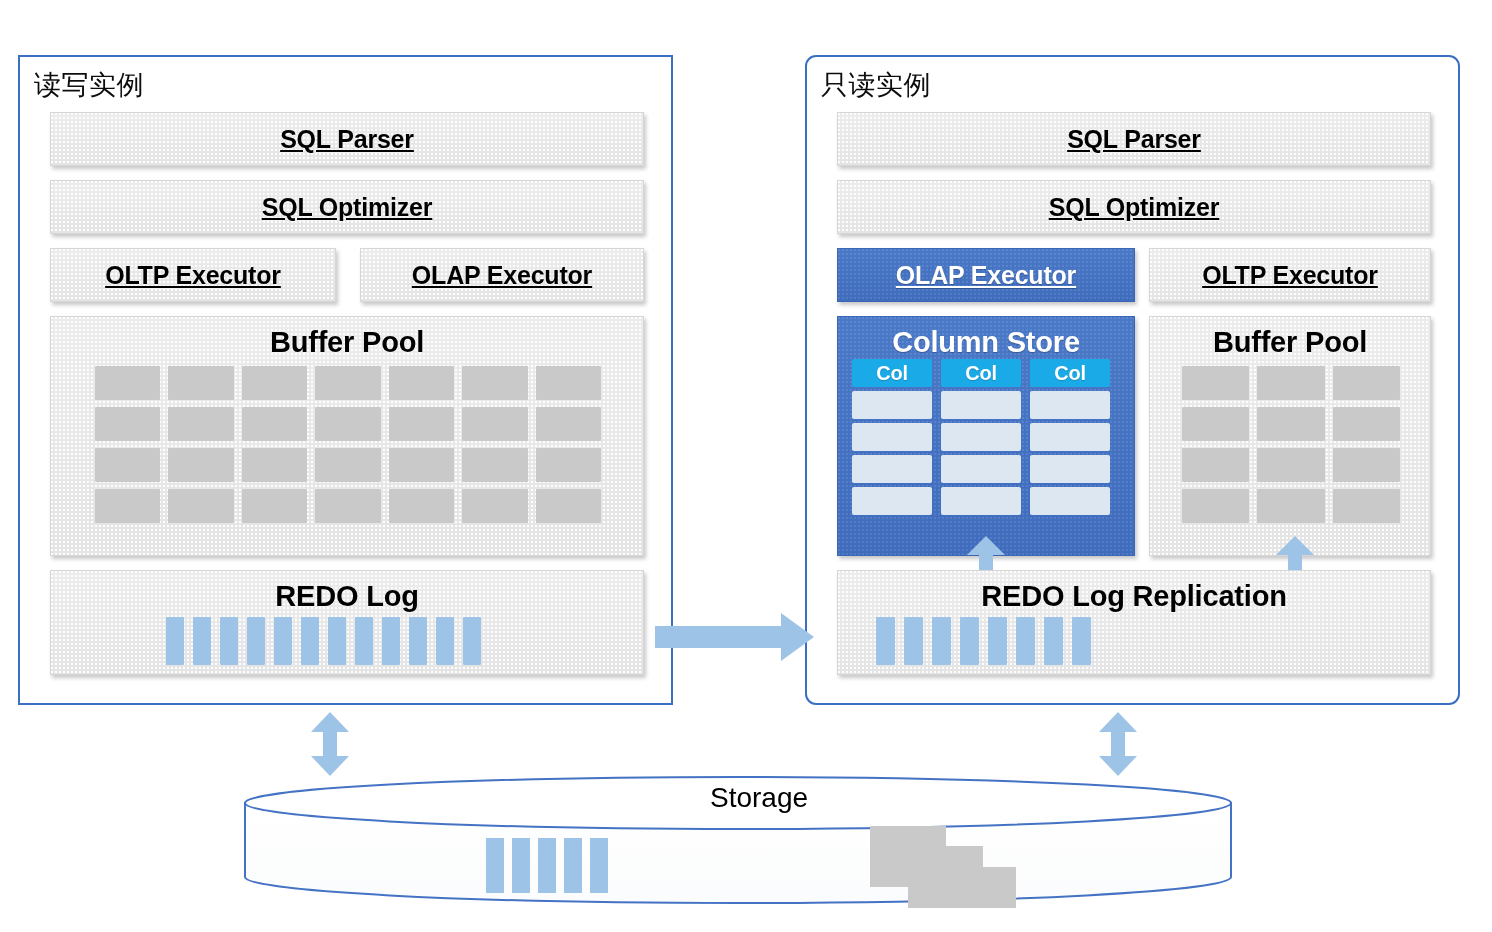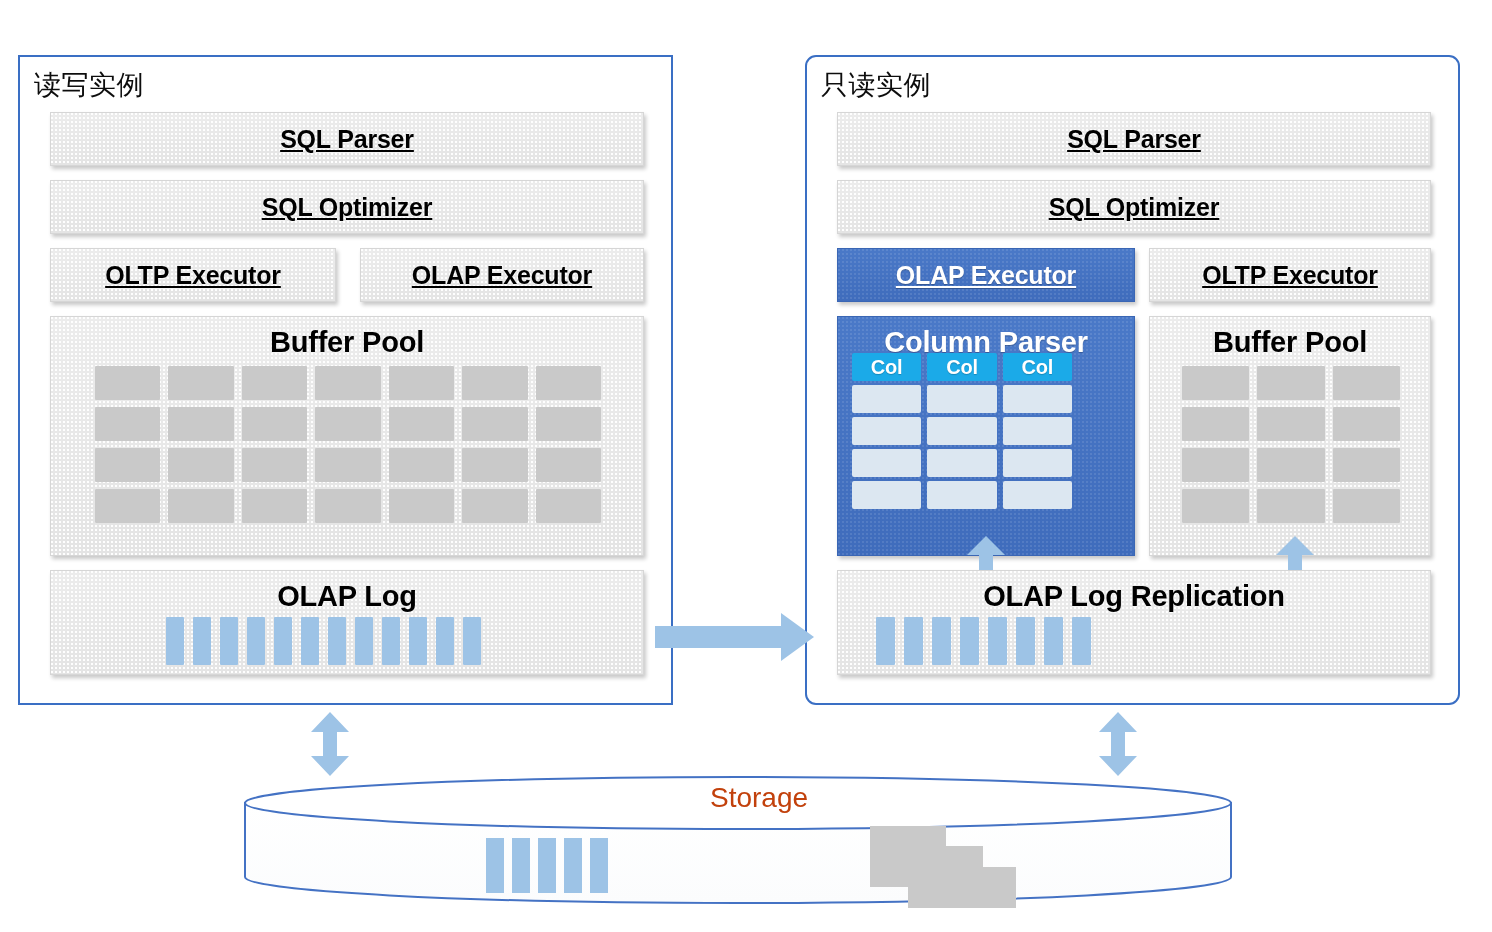--- a/index.html
+++ b/index.html
@@ -144,21 +144,21 @@
     top: 775px;
     width: 990px;
     height: 130px;
   }
   #storage-label {
     position: absolute;
     left: 0; right: 0;
     top: 782px;
     text-align: center;
     font-size: 28px;
-    color: #c2410c;
+    color: #000000;
     font-family: "Liberation Sans", "DejaVu Sans", sans-serif;
     z-index: 4;
     margin-left: 26px;
   }
   .storage-bars {
     position: absolute;
     left: 486px;
     top: 838px;
     display: flex;
     gap: 8px;
@@ -223,21 +223,21 @@
           <div class="page"></div>
           <div class="page"></div>
           <div class="page"></div>
           <div class="page"></div>
           <div class="page"></div>
           <div class="page"></div>
         </div>
     </div>
 
     <div class="box stack-top" style="left:30px; top:513px; width:594px; height:105px;">
-      <span class="cap">OLAP Log</span>
+      <span class="cap">REDO Log</span>
       <div class="logbars" style="left:115px; top:46px; height:48px; gap:9px;">
           <div class="logbar" style="width: 18px; height: 48px;"></div>
           <div class="logbar" style="width: 18px; height: 48px;"></div>
           <div class="logbar" style="width: 18px; height: 48px;"></div>
           <div class="logbar" style="width: 18px; height: 48px;"></div>
           <div class="logbar" style="width: 18px; height: 48px;"></div>
           <div class="logbar" style="width: 18px; height: 48px;"></div>
           <div class="logbar" style="width: 18px; height: 48px;"></div>
           <div class="logbar" style="width: 18px; height: 48px;"></div>
           <div class="logbar" style="width: 18px; height: 48px;"></div>
@@ -261,22 +261,22 @@
 
     <div class="box blue" style="left:30px; top:191px; width:298px; height:54px;">
       <span>OLAP Executor</span>
     </div>
 
     <div class="box" style="left:342px; top:191px; width:282px; height:54px;">
       <span>OLTP Executor</span>
     </div>
 
     <div class="box blue stack-top" style="left:30px; top:259px; width:298px; height:240px;">
-      <span class="cap">Column Parser</span>
-      <div class="colstore-cols" style="left:14px; top:36px; width:220px;gap:6px;">
+      <span class="cap">Column Store</span>
+      <div class="colstore-cols" style="left:14px; top:42px; width:258px;gap:6px;">
           <div class="colstore-col" style="width: 80px;">
             <div class="col-head">Col</div>
             <div class="col-cell"></div>
             <div class="col-cell"></div>
             <div class="col-cell"></div>
             <div class="col-cell"></div>
           </div>
           <div class="colstore-col" style="width: 80px;">
             <div class="col-head">Col</div>
             <div class="col-cell"></div>
@@ -306,21 +306,21 @@
           <div class="page"></div>
           <div class="page"></div>
           <div class="page"></div>
           <div class="page"></div>
           <div class="page"></div>
           <div class="page"></div>
         </div>
     </div>
 
     <div class="box stack-top" style="left:30px; top:513px; width:594px; height:105px;">
-      <span class="cap">OLAP Log Replication</span>
+      <span class="cap">REDO Log Replication</span>
       <div class="logbars" style="left:38px; top:46px; height:48px; gap:9px;">
           <div class="logbar" style="width: 19px; height: 48px;"></div>
           <div class="logbar" style="width: 19px; height: 48px;"></div>
           <div class="logbar" style="width: 19px; height: 48px;"></div>
           <div class="logbar" style="width: 19px; height: 48px;"></div>
           <div class="logbar" style="width: 19px; height: 48px;"></div>
           <div class="logbar" style="width: 19px; height: 48px;"></div>
           <div class="logbar" style="width: 19px; height: 48px;"></div>
           <div class="logbar" style="width: 19px; height: 48px;"></div>
         </div>

